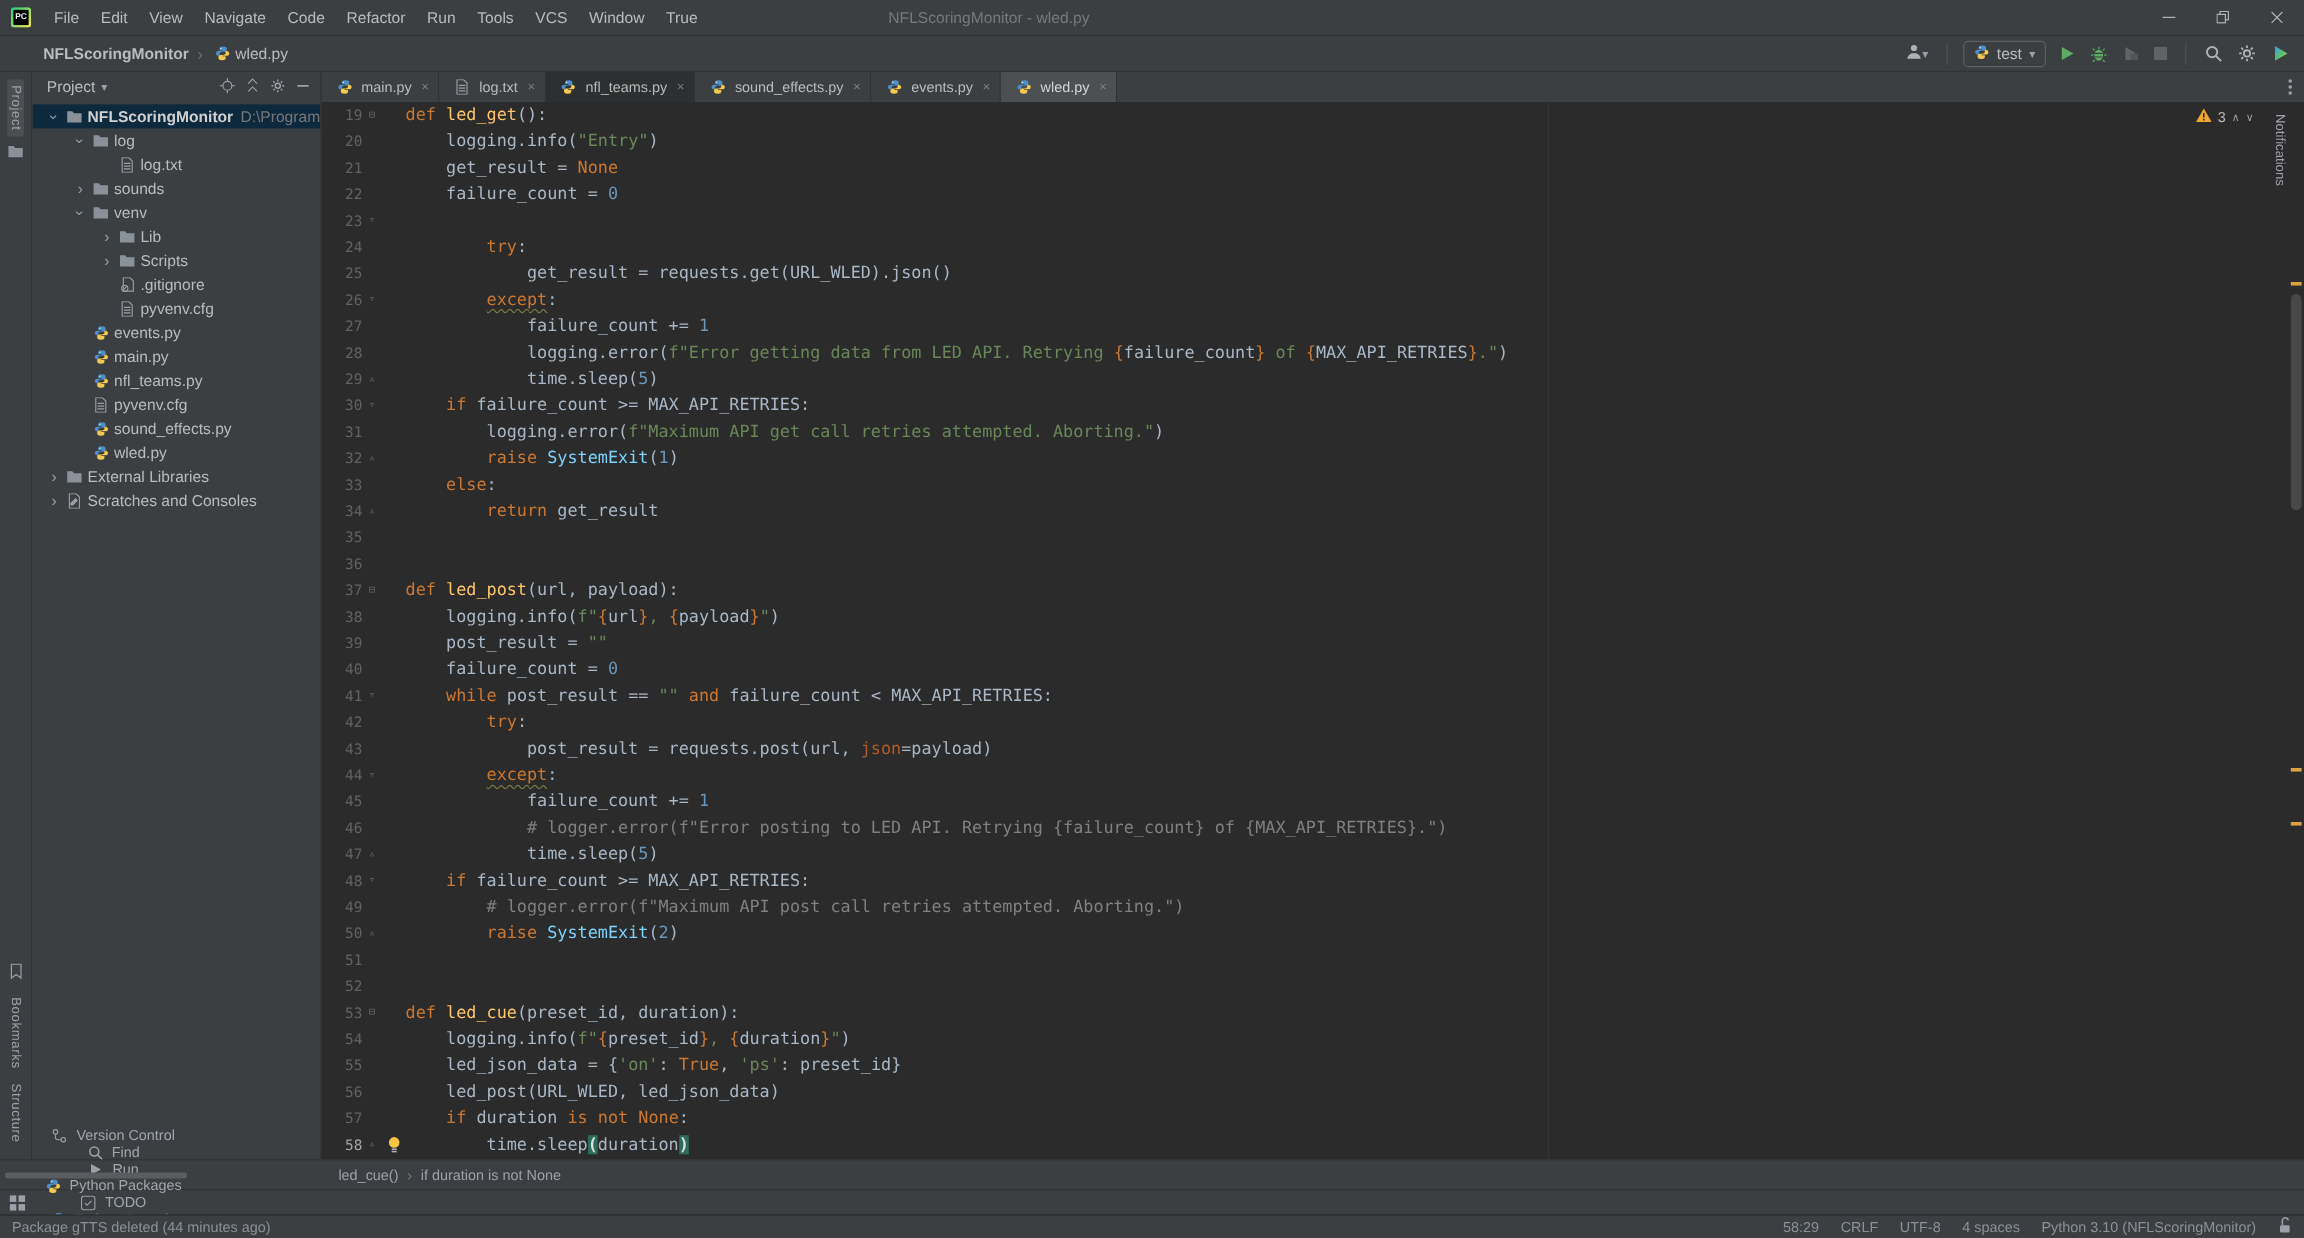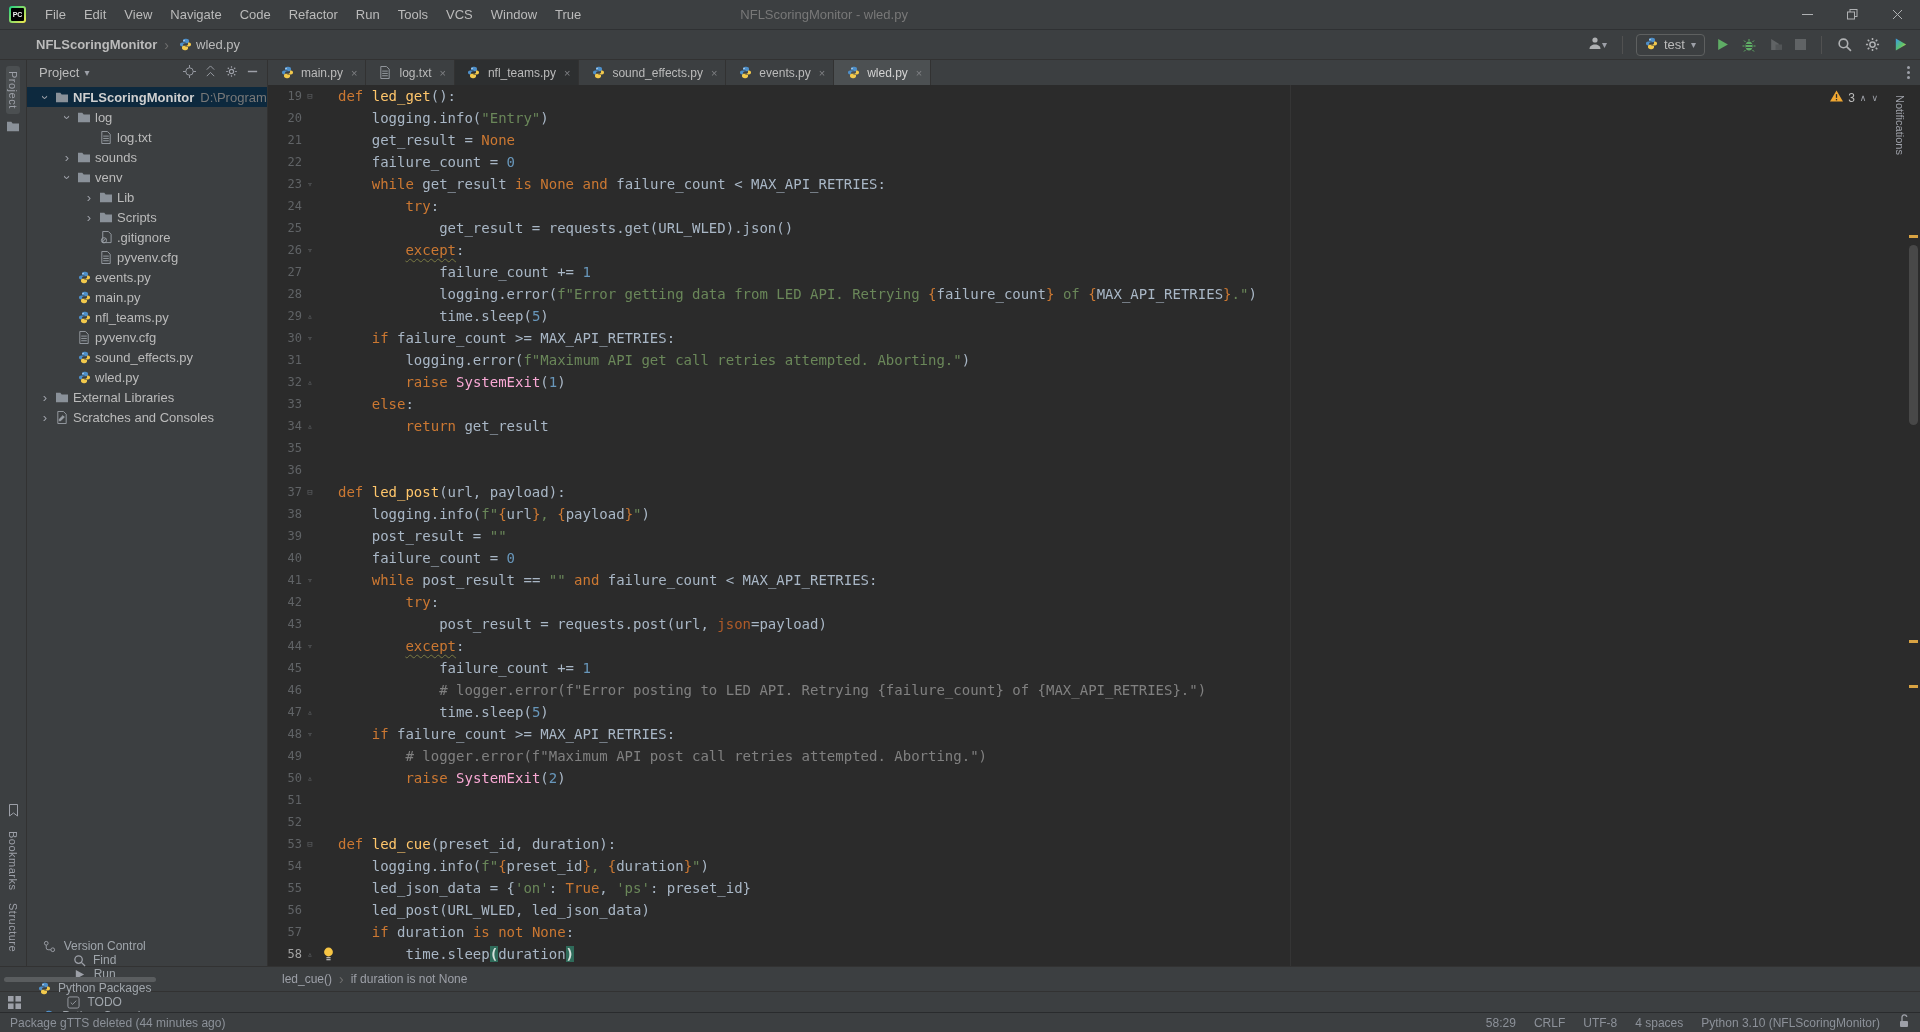--- a/index.html
+++ b/index.html
@@ -76,21 +76,21 @@
   .ln.cur { color:#a4a4a4; }
   .foldc { width:16px; text-align:center; color:#606366; font-size:9px; flex:0 0 16px; }
   .bulbc { width:20px; display:flex; justify-content:center; flex:0 0 20px; }
   .ct { white-space:pre; color:#a9b7c6; }
   .ct .k { color:#cc7832;margin-top:16px; }
   .ct .f { color:#ffc66b; }
   .ct .s { color:#6a8759; }
   .ct .n { color:#6897bb; }
   .ct .c { color:#808080; }
   .ct .b { color:#cc7832; }
-  .ct .e { color:#f9a8d4; }
+  .ct .e { color:#7dd3fc; }
   .ct .a { color:#b05b28; }
   .ct .ku { color:#cc7832; text-decoration:underline wavy #7a7a43 1px; text-underline-offset:3px; }
   .ct .m { background:#2f6b5a; color:#d6e0dc; font-weight:bold; }
 
   .inspections { position:absolute; top:5px; right:42px; display:flex; align-items:center; gap:5px;
     color:#bbbbbb; font-size:12px; }
   .insp-chev { color:#9da0a8; font-size:9px; line-height:8px; }
   .right-stripe { position:absolute; top:0; right:0; width:14px; bottom:0; }
   .rs-label { position:absolute; top:10px; right:14px; writing-mode:vertical-rl; color:#9da0a8; font-size:11px; }
   .rs-thumb { position:absolute; right:2px; top:160px; width:9px; height:180px; border-radius:5px; background:rgba(255,255,255,.14); }
@@ -547,21 +547,20 @@
             <div class="cl">
               <span class="ln">22</span>
               <span class="foldc"></span>
               <span class="bulbc"></span>
               <span class="ct"><span class="p">    failure_count = </span><span class="n">0</span></span>
             </div>
             <div class="cl">
               <span class="ln">23</span>
               <span class="foldc">▿</span>
               <span class="bulbc"></span>
-              <span class="ct"><span class="p">    </span><span class="k">while</span><span class="p"> get_result </span><span class="k">is</span><span class="p"> </span><span class="k">None</span><span class="p"> </span><span class="k">and</span><span class="p"> failure_count &lt; MAX_API_RETRIES:</span></span>
             </div>
             <div class="cl">
               <span class="ln">24</span>
               <span class="foldc"></span>
               <span class="bulbc"></span>
               <span class="ct"><span class="p">        </span><span class="k">try</span><span class="p">:</span></span>
             </div>
             <div class="cl">
               <span class="ln">25</span>
               <span class="foldc"></span>

